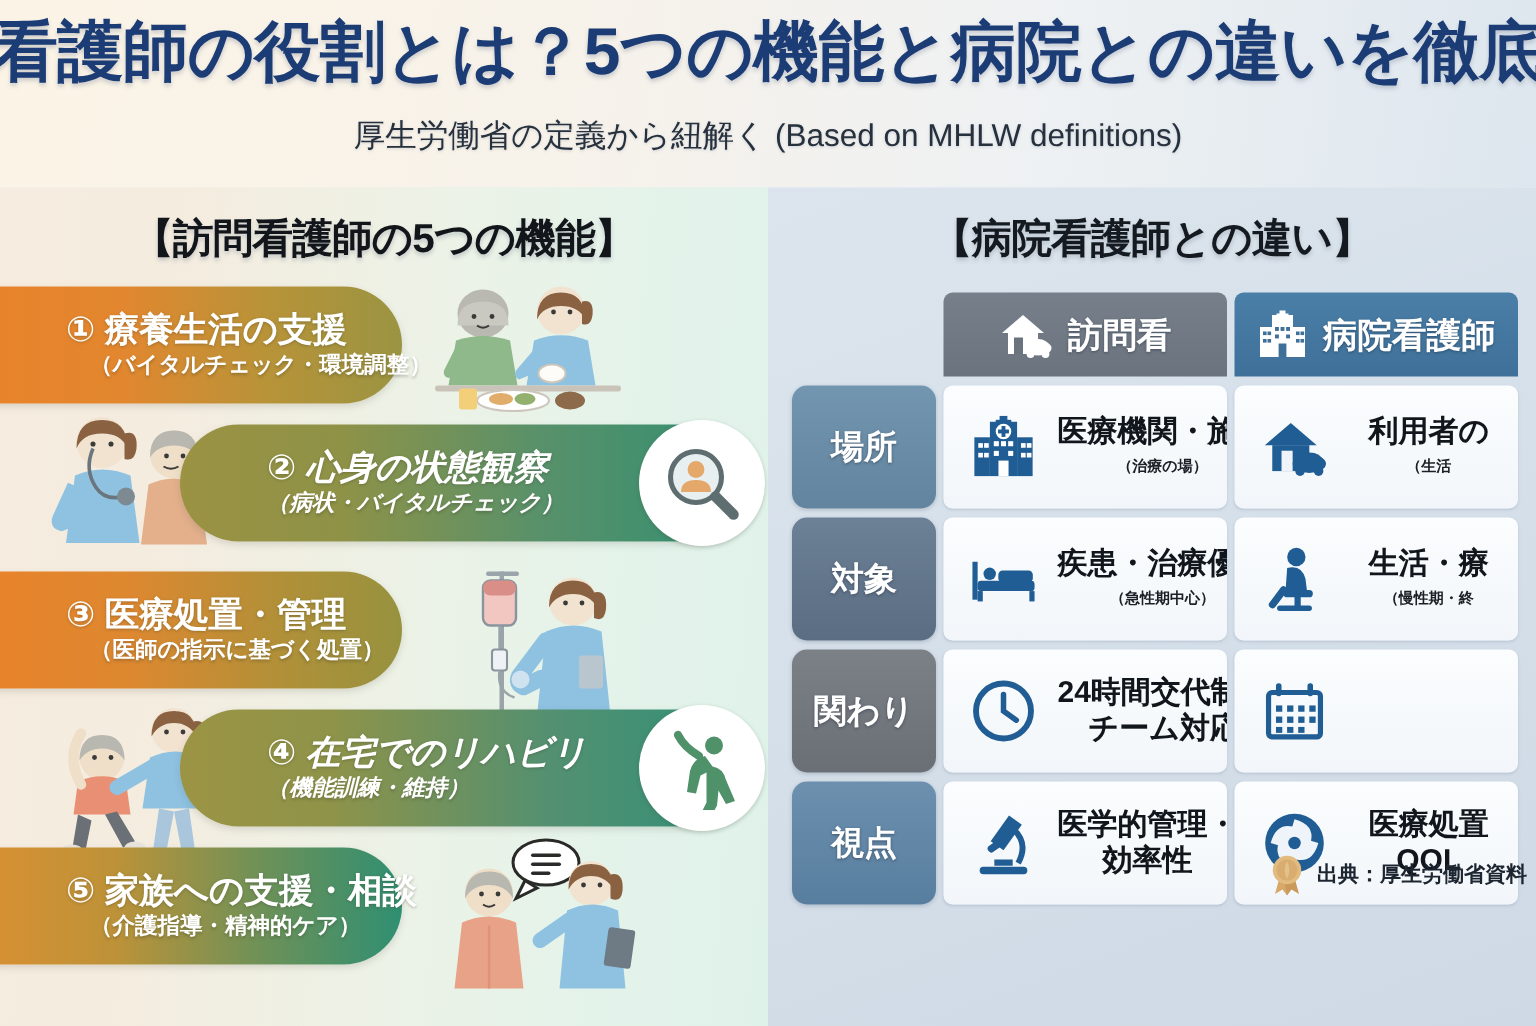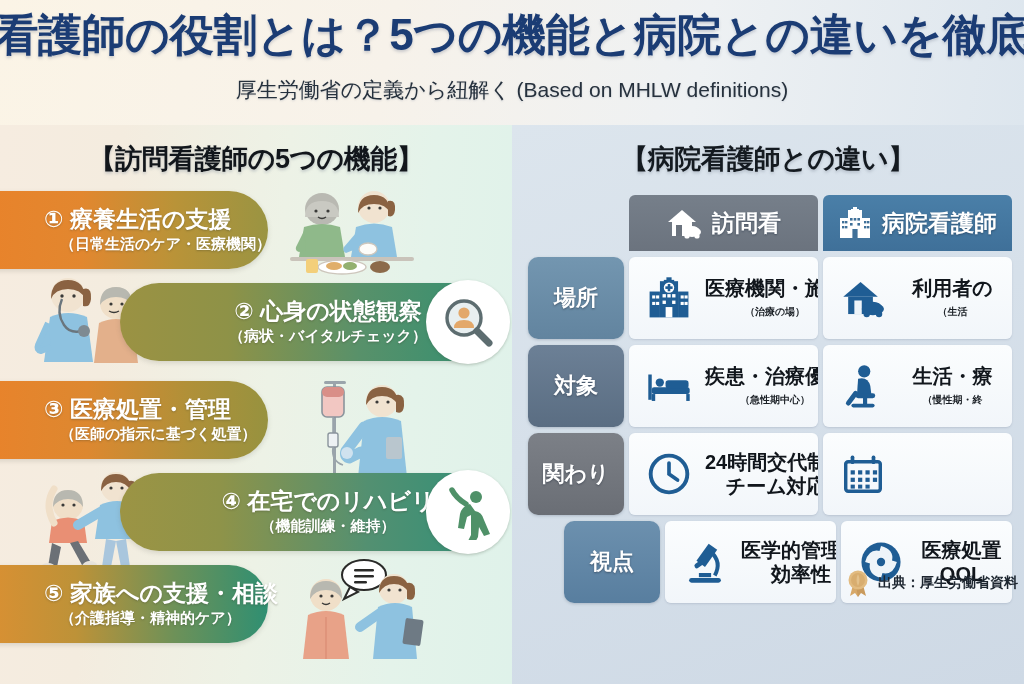--- a/index.html
+++ b/index.html
@@ -58,21 +58,21 @@
     box-shadow:0 2px 5px rgba(90,90,80,.18);
   }
   .pill.odd{left:-6px;width:264px;padding-left:10px;}
   .pill.even{left:120px;width:368px;border-radius:44px;padding-left:18px;}
   .pill-1{top:0;   background:linear-gradient(90deg,#e8832b 0%,#e2872f 32%,#b99338 66%,#9a9442 100%);}
   .pill-2{top:92px;background:linear-gradient(90deg,#9b9243 0%,#8e9247 28%,#58916a 62%,#2f8f72 100%);}
   .pill-3{top:190px;background:linear-gradient(90deg,#e8832b 0%,#dd8830 34%,#b19038 70%,#97923f 100%);}
   .pill-4{top:282px;background:linear-gradient(90deg,#9c9444 0%,#8e9349 26%,#539071 64%,#2d9079 100%);}
   .pill-5{top:374px;background:linear-gradient(90deg,#d89033 0%,#bd9238 30%,#6d9158 66%,#2f8f72 100%);}
   .pill-txt{color:#fff;text-shadow:0 1px 2px rgba(60,60,40,.35);line-height:1.12;margin-left:40px;}
-  .pill.even .pill-txt{width:300px;text-align:center;}
+  .pill.even .pill-txt{width:300px;text-align:left;font-style:italic;}
   .pill-main{font-size:23px;font-weight:bold;white-space:nowrap;}
   .pill-sub{font-size:15px;font-weight:bold;margin-top:3px;white-space:nowrap;padding-left:16px;}
   .pill.even .pill-sub{padding-left:0;}
   .badge{
     position:absolute;right:-4px;top:-3px;width:84px;height:84px;border-radius:50%;
     background:#fff;display:flex;align-items:center;justify-content:center;
     box-shadow:0 1px 3px rgba(60,80,60,.25);
   }
 
   
@@ -238,21 +238,21 @@
         <path d="M94 58 l-20 14" stroke="#8ec2e0" stroke-width="10" fill="none" stroke-linecap="round"></path>
         <rect x="118" y="64" width="18" height="26" rx="2" fill="#6e7a84" transform="rotate(8 127 77)"></rect>
       </svg>
 
       <div class="pill odd pill-1">
         <div class="pill-txt">
           <div class="pill-main">
             <span>①</span>
             <span>療養生活の支援</span>
           </div>
-          <div class="pill-sub">（日常生活のケア・医療機関）</div>
+          <div class="pill-sub">（バイタルチェック・環境調整）</div>
         </div>
       </div>
 
       <div class="pill even pill-2">
         <div class="pill-txt">
           <div class="pill-main">
             <span>②</span>
             <span>心身の状態観察</span>
           </div>
           <div class="pill-sub">（病状・バイタルチェック）</div>
@@ -470,21 +470,21 @@
                 <rect x="25" y="20" width="3.4" height="3.4" fill="#1f5d94"></rect>
               <rect x="7" y="25.6" width="3.4" height="3.2" fill="#1f5d94"></rect>
                 <rect x="13" y="25.6" width="3.4" height="3.2" fill="#1f5d94"></rect>
               <rect x="19" y="25.6" width="3.4" height="3.2" fill="#1f5d94"></rect>
             </svg>
           </span>
         </div>
       </div>
 
       <div class="t-row">
-        <div class="t-label" style="background:linear-gradient(180deg,#6c90ae 0%,#587e9f 100%);margin-left:36px;">視点</div>
+        <div class="t-label" style="background:linear-gradient(180deg,#6c90ae 0%,#587e9f 100%);">視点</div>
         <div class="t-cell">
           <span class="t-icon">
             <svg width="42" height="44" viewBox="0 0 34 36">
               <path d="M20 3 l7 5 l-10 14 l-7 -5z" fill="#1f5d94"></path>
               <rect x="8" y="18" width="9" height="4" rx="2" transform="rotate(-35 12 20)" fill="#1f5d94"></rect>
               <path d="M22 10 q9 8 3 19" stroke="#1f5d94" stroke-width="3.2" fill="none"></path>
               <rect x="12" y="27" width="10" height="3.4" fill="#1f5d94"></rect>
               <rect x="4" y="31" width="26" height="4" rx="2" fill="#1f5d94"></rect>
             </svg>
           </span>

